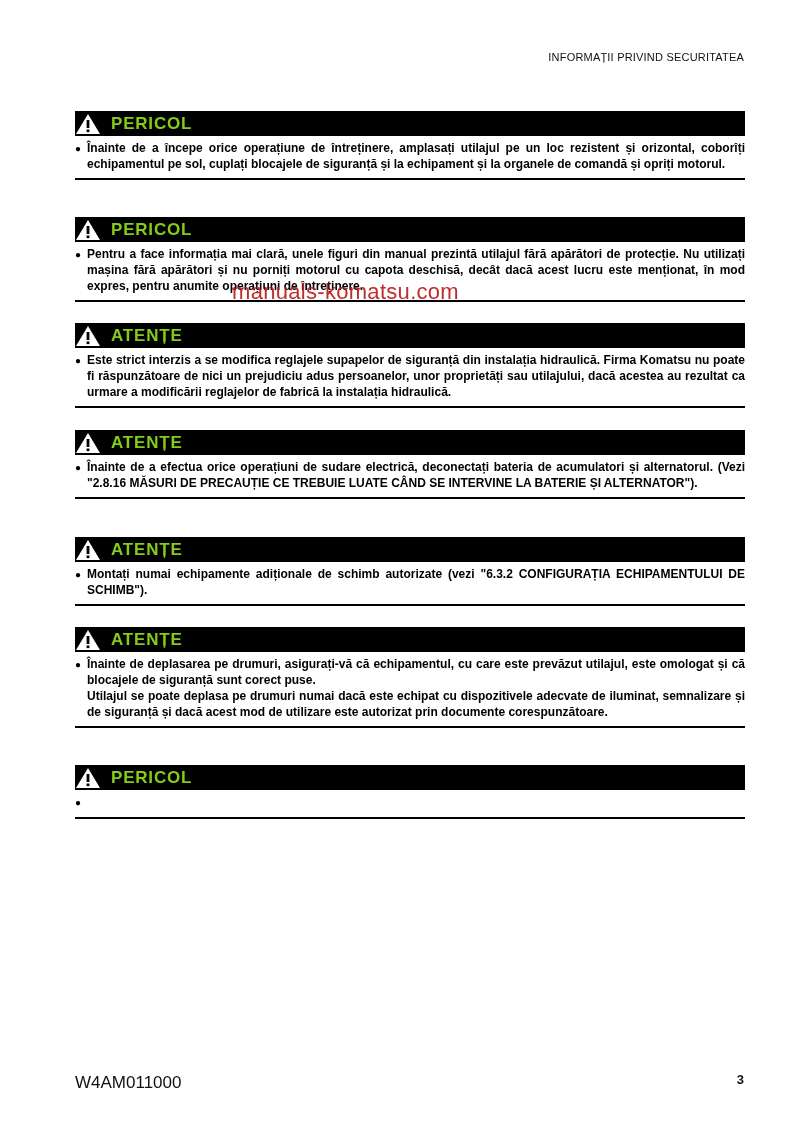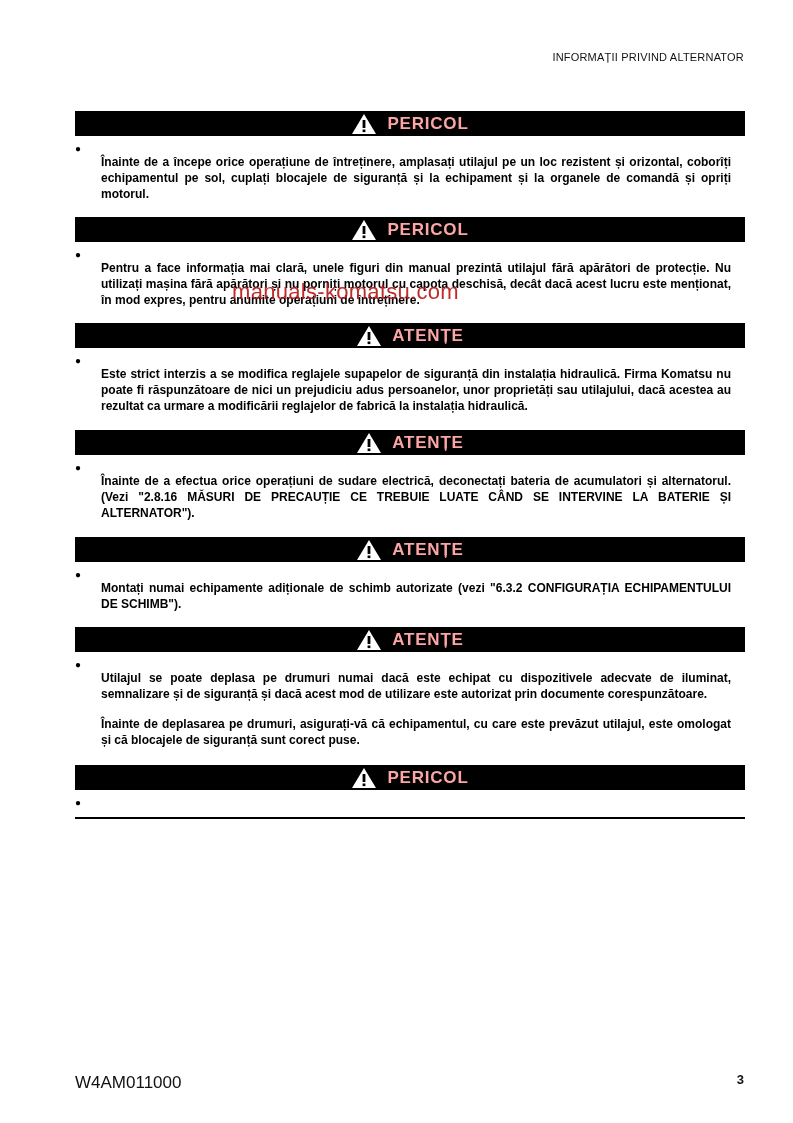--- a/index.html
+++ b/index.html
@@ -8,44 +8,44 @@
     font-family: "Liberation Sans", "DejaVu Sans", sans-serif; color: #000;
   }
   .running-head {
     position: absolute; top: 51px; right: 49px;
     font-size: 11px; letter-spacing: 0.2px; color: #111;
   }
   .notice {
     position: absolute; left: 75px; width: 670px;
   }
   .notice-bar {
-    background: #000; height: 25px; display: flex; align-items: center; justify-content: center;
-    color: #fca5a5; font-weight: bold; font-size: 17px; letter-spacing: 0.8px;
+    background: #000; height: 25px; display: flex; align-items: center; 
+    color: #84cc16; font-weight: bold; font-size: 17px; letter-spacing: 0.8px;
   }
   .notice-bar .warn-icon { width: 26px; height: 22px; margin-right: 10px; display: inline-block; }
   .notice-bar .warn-icon svg { display: block; }
   .notice-body {
     padding: 4px 0 6px 0; border-bottom: 2px solid #000;
     font-size: 12px; font-weight: bold; line-height: 16px;
   }
   .notice-item { display: flex; }
   .bullet { width: 12px; flex: none; font-size: 10px; line-height: 16px; padding-top: 1px; }
   .item-text { flex: 1; text-align: justify; }
-  .item-text p { margin: 14px; }
+  .item-text p { margin: 0; }
   .watermark {
     position: absolute; left: 232px; top: 279px; font-size: 22px; color: #b91c1c;
     font-family: "Liberation Sans", sans-serif; letter-spacing: 0.3px; opacity: 0.92;
   }
   .footer-code { position: absolute; left: 75px; top: 1073px; font-size: 17px; color: #111; }
   .footer-page { position: absolute; right: 49px; top: 1072px; font-size: 13px; font-weight: bold; color: #111; }
 </style>
 </head>
 <body>
 
-<div class="running-head">INFORMAȚII PRIVIND ALTERNATOR</div>
+<div class="running-head">INFORMAȚII PRIVIND SECURITATEA</div>
 
 <div class="notice" style="top:111px;">
   <div class="notice-bar">
     <span class="warn-icon">
       <svg width="26" height="22" viewBox="0 0 26 22">
           <polygon points="13,1 25,21 1,21" fill="#fff"></polygon>
           <rect x="11.6" y="7" width="2.8" height="8" fill="#000"></rect>
           <rect x="11.6" y="16.5" width="2.8" height="2.6" fill="#000"></rect>
         </svg>
     </span>
@@ -153,22 +153,22 @@
           <rect x="11.6" y="7" width="2.8" height="8" fill="#000"></rect>
           <rect x="11.6" y="16.5" width="2.8" height="2.6" fill="#000"></rect>
         </svg>
     </span>
     <span>ATENȚE</span>
   </div>
   <div class="notice-body">
     <div class="notice-item">
       <span class="bullet">●</span>
       <div class="item-text">
+        <p>Înainte de deplasarea pe drumuri, asigurați-vă că echipamentul, cu care este prevăzut utilajul, este omologat și că blocajele de siguranță sunt corect puse.</p>
         <p>Utilajul se poate deplasa pe drumuri numai dacă este echipat cu dispozitivele adecvate de iluminat, semnalizare și de siguranță și dacă acest mod de utilizare este autorizat prin documente corespunzătoare.</p>
-        <p>Înainte de deplasarea pe drumuri, asigurați-vă că echipamentul, cu care este prevăzut utilajul, este omologat și că blocajele de siguranță sunt corect puse.</p>
       </div>
     </div>
   </div>
 </div>
 
 <div class="notice" style="top:765px;">
   <div class="notice-bar">
     <span class="warn-icon">
       <svg width="26" height="22" viewBox="0 0 26 22">
           <polygon points="13,1 25,21 1,21" fill="#fff"></polygon>

